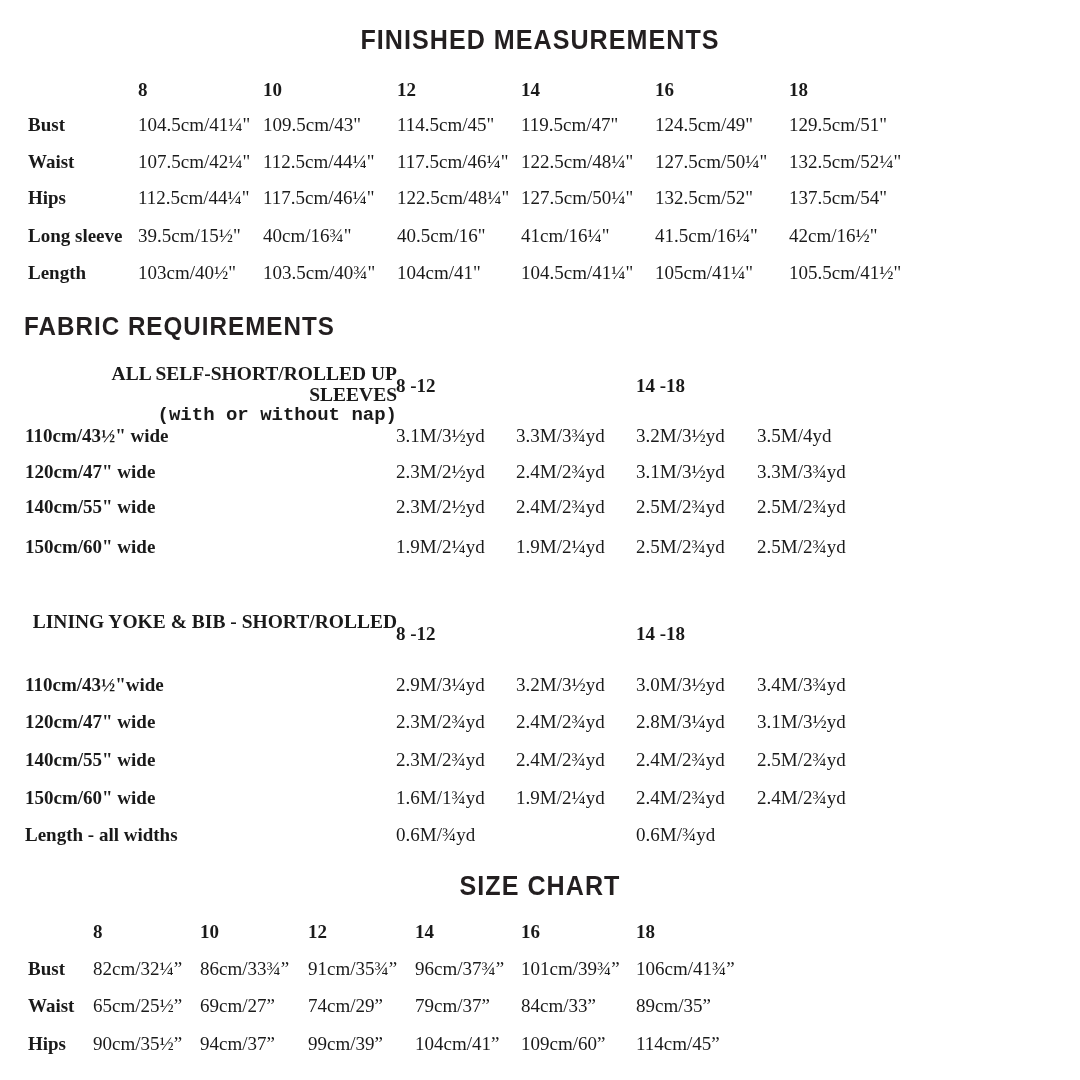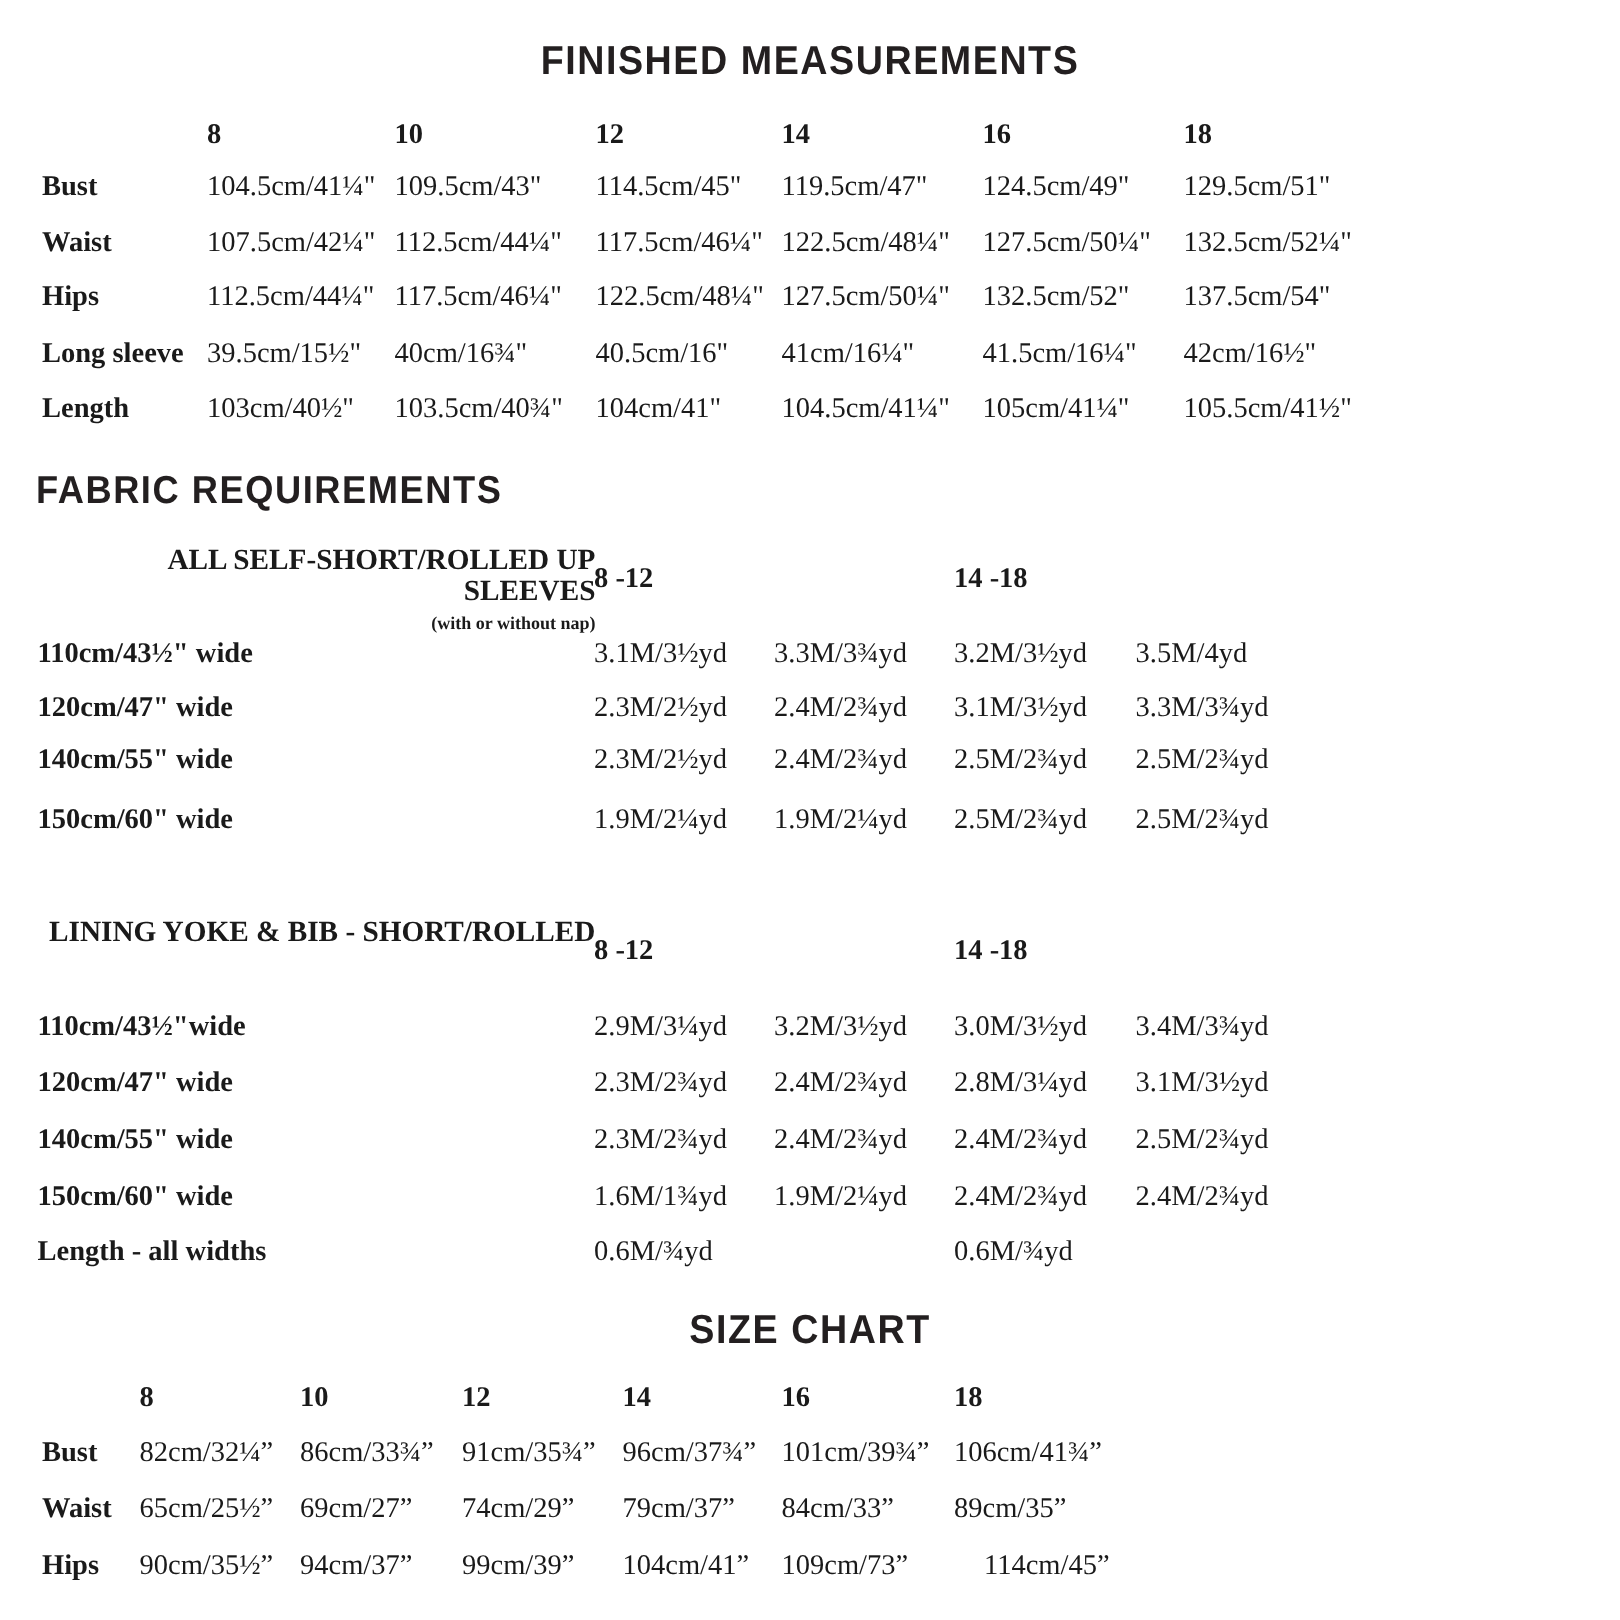--- a/index.html
+++ b/index.html
@@ -84,21 +84,22 @@
   .fabric-title {
     position: absolute;
     left: 25px;
     width: 372px;
     font-weight: bold;
     font-size: 19.5px;
     line-height: 21px;
     text-align: right;
   }
   .fabric-title .sub {
-    font-size: 12px;
+    font-size: 19px;
+    font-family: Liberation Mono, monospace;
   }
 </style>
 </head>
 <body>
 
 <div class="page">
 
   <div class="section-heading" id="heading-finished">FINISHED MEASUREMENTS</div>
 
   <div class="meas-table" id="finished-table">
@@ -225,17 +226,17 @@
       <div class="cell " style="left: 200px; top: 995px;">69cm/27”</div>
       <div class="cell " style="left: 308px; top: 995px;">74cm/29”</div>
       <div class="cell " style="left: 415px; top: 995px;">79cm/37”</div>
       <div class="cell " style="left: 521px; top: 995px;">84cm/33”</div>
       <div class="cell " style="left: 636px; top: 995px;">89cm/35”</div>
       <div class="cell rowlabel" style="left: 28px; top: 1033px;">Hips</div>
       <div class="cell " style="left: 93px; top: 1033px;">90cm/35½”</div>
       <div class="cell " style="left: 200px; top: 1033px;">94cm/37”</div>
       <div class="cell " style="left: 308px; top: 1033px;">99cm/39”</div>
       <div class="cell " style="left: 415px; top: 1033px;">104cm/41”</div>
-      <div class="cell " style="left: 521px; top: 1033px;">109cm/73”</div>
-      <div class="cell " style="left: 656px; top: 1033px;">114cm/45”</div>
+      <div class="cell " style="left: 521px; top: 1033px;">109cm/60”</div>
+      <div class="cell " style="left: 636px; top: 1033px;">114cm/45”</div>
     </div>
 
 </div>
 
 </body></html>

